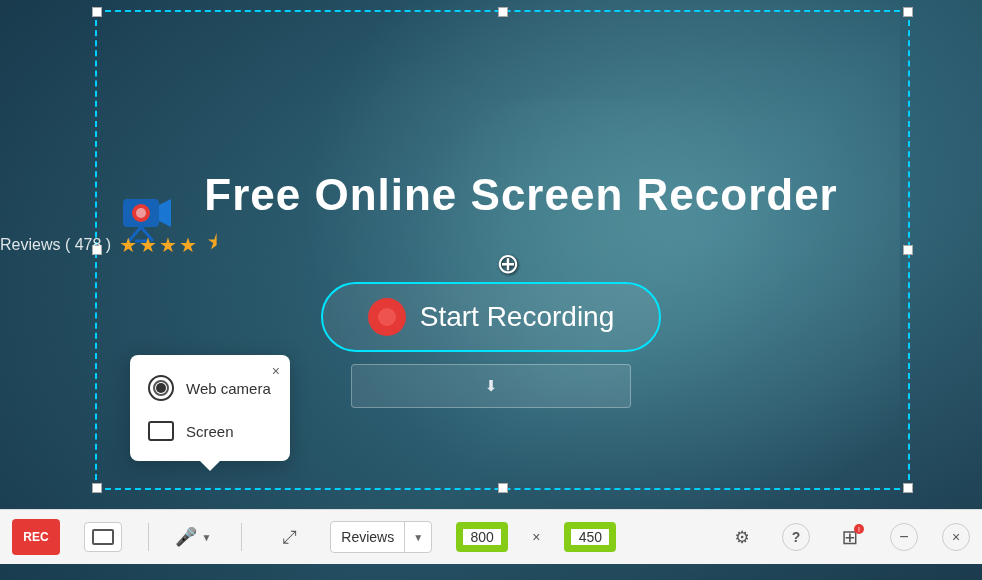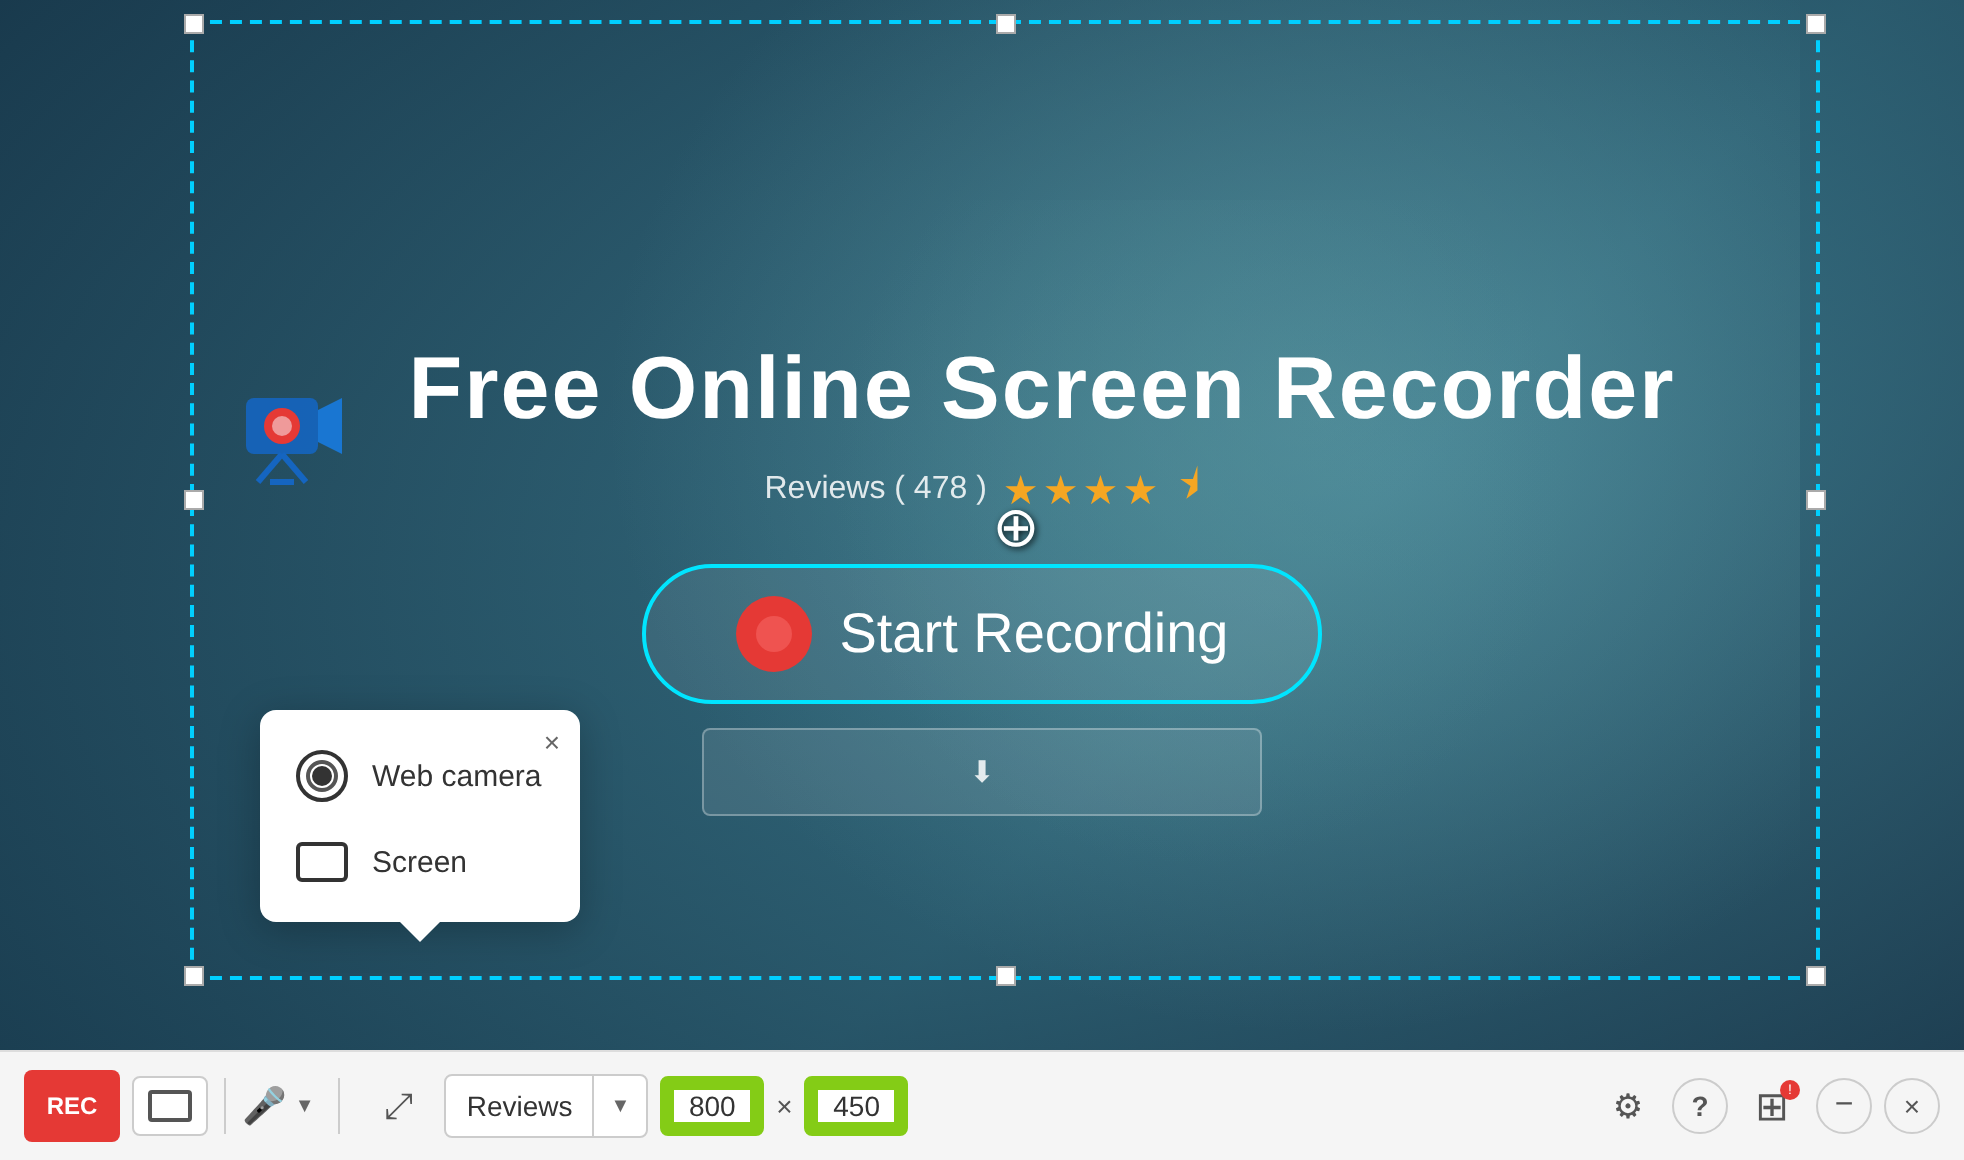--- a/index.html
+++ b/index.html
@@ -114,21 +114,20 @@
       font-size: 18px;
       color: rgba(255,255,255,0.9);
       margin-top: 14px;
       letter-spacing: 0.3px;
     }
 
     .reviews {
       margin-top: 8px;
       display: flex;
       align-items: center;
-      justify-content: center;
       gap: 8px;
     }
 
     .reviews-text {
       font-size: 16px;
       color: rgba(255,255,255,0.85);
     }
 
     .stars {
       color: #f5a623;
@@ -257,30 +256,30 @@
       position: absolute;
       width: 16px;
       height: 16px;
       border: 2px solid #555;
       border-radius: 50%;
     }
 
     
     .bottom-toolbar {
       position: absolute;
-      bottom: 0;
+      bottom: 16px;
       left: 0;
       right: 0;
       height: 55px;
       background: #f5f5f5;
       border-top: 1px solid #ddd;
       display: flex;
       align-items: center;
       padding: 0 12px;
-      gap: 6px;
+      gap: 24px;
       z-index: 100;
     }
 
     .rec-btn {
       width: 48px;
       height: 36px;
       background: #e53935;
       border-radius: 4px;
       display: flex;
       align-items: center;

